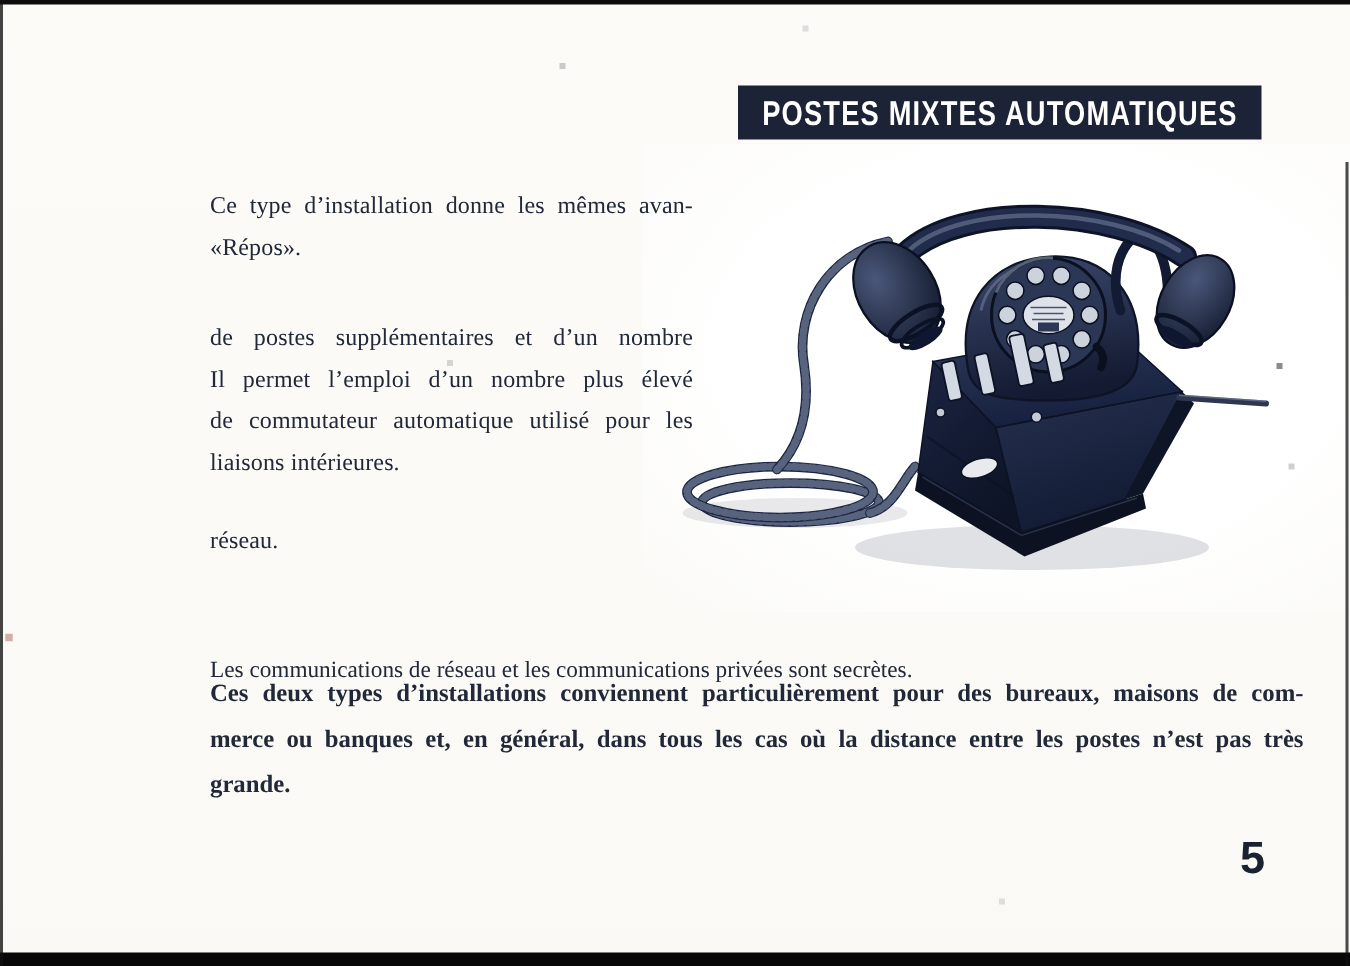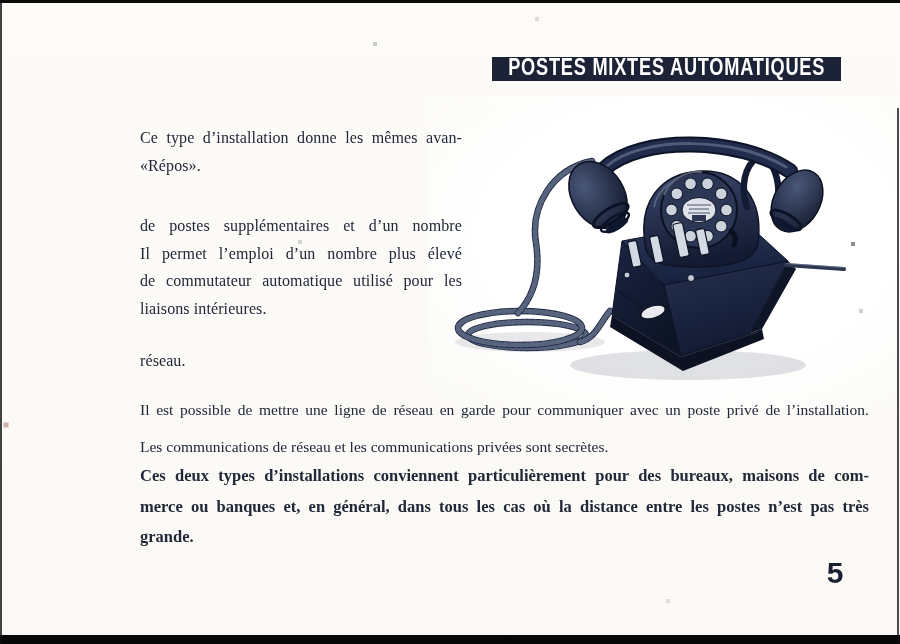--- a/index.html
+++ b/index.html
@@ -16,34 +16,34 @@
   .speckles { position:absolute; left:0; top:0; width:2px; height:2px;
     box-shadow: 374px 43px 0 1px rgba(130,130,130,.40),
                 299px 241px 0 1px rgba(140,140,140,.35),
                 5px 424px 0 1.5px rgba(176,115,106,.55),
                 852px 243px 0 1px rgba(60,60,72,.6),
                 536px 18px 0 1px rgba(150,150,150,.3),
                 860px 310px 0 1px rgba(120,120,130,.35),
                 667px 600px 0 1px rgba(150,150,150,.28); }
 
   
-  .banner { position:absolute; left:492px; top:57px; width:349px; height:24px;
-    background:#1d2337; display:flex; align-items:flex-end; justify-content:center; }
+  .banner { position:absolute; left:492px; top:57px; width:349px; height:36px;
+    background:#1d2337; display:flex; align-items:center; justify-content:center; }
   .banner span { color:#fff; font-family:"Liberation Sans", sans-serif; font-weight:bold;
     font-size:23px; letter-spacing:1px; white-space:nowrap;
     transform:scaleX(0.79); transform-origin:center; }
 
   
   .line { display:block; }
   .fill { text-align:justify; text-align-last:justify; }
   .para { position:absolute; left:140px; width:322px; font-size:16px; line-height:27.5px; letter-spacing:.1px; }
   .p1 { top:124px; } .p2 { top:212px; } .p3 { top:347px; }
   .wide { position:absolute; left:140px; width:729px; font-size:15.5px; line-height:22px; }
   .w1 { top:399px; } .w2 { top:436px; }
-  .emph { position:absolute; left:140px; top:461px; width:729px;
+  .emph { position:absolute; left:140px; top:447px; width:729px;
     font-weight:bold; font-size:16.5px; line-height:30.5px; }
 
   .pagenum { position:absolute; left:816px; top:556px; width:38px; text-align:center;
     font-family:"Liberation Sans", sans-serif; font-weight:bold; font-size:30px; color:#1a2130; }
 
   
   .photo-bg { position:absolute; left:428px; top:96px; width:472px; height:312px;
     background:radial-gradient(ellipse at 55% 45%, #ffffff 55%, rgba(255,255,255,0) 96%); }
   .photo { position:absolute; left:440px; top:115px; width:440px; height:290px; }
   .cb { fill:none; stroke:#1d2744; stroke-width:6.5; stroke-linecap:round; }
@@ -67,23 +67,20 @@
   <div class="para p2">
     <span class="line fill">de postes supplémentaires et d’un nombre</span>
     <span class="line fill">Il permet l’emploi d’un nombre plus élevé</span>
     <span class="line fill">de commutateur automatique utilisé pour les</span>
     <span class="line">liaisons intérieures.</span>
   </div>
   <div class="para p3">
     <span class="line">réseau.</span>
   </div>
 
-  <div class="wide w1">
-    <span class="line fill">Il est possible de mettre une ligne de réseau en garde pour communiquer avec un poste privé de l’installation.</span>
-  </div>
   <div class="wide w2">
     <span class="line">Les communications de réseau et les communications privées sont secrètes.</span>
   </div>
 
   <div class="emph">
     <span class="line fill">Ces deux types d’installations conviennent particulièrement pour des bureaux, maisons de com-</span>
     <span class="line fill">merce ou banques et, en général, dans tous les cas où la distance entre les postes n’est pas très</span>
     <span class="line">grande.</span>
   </div>
 

